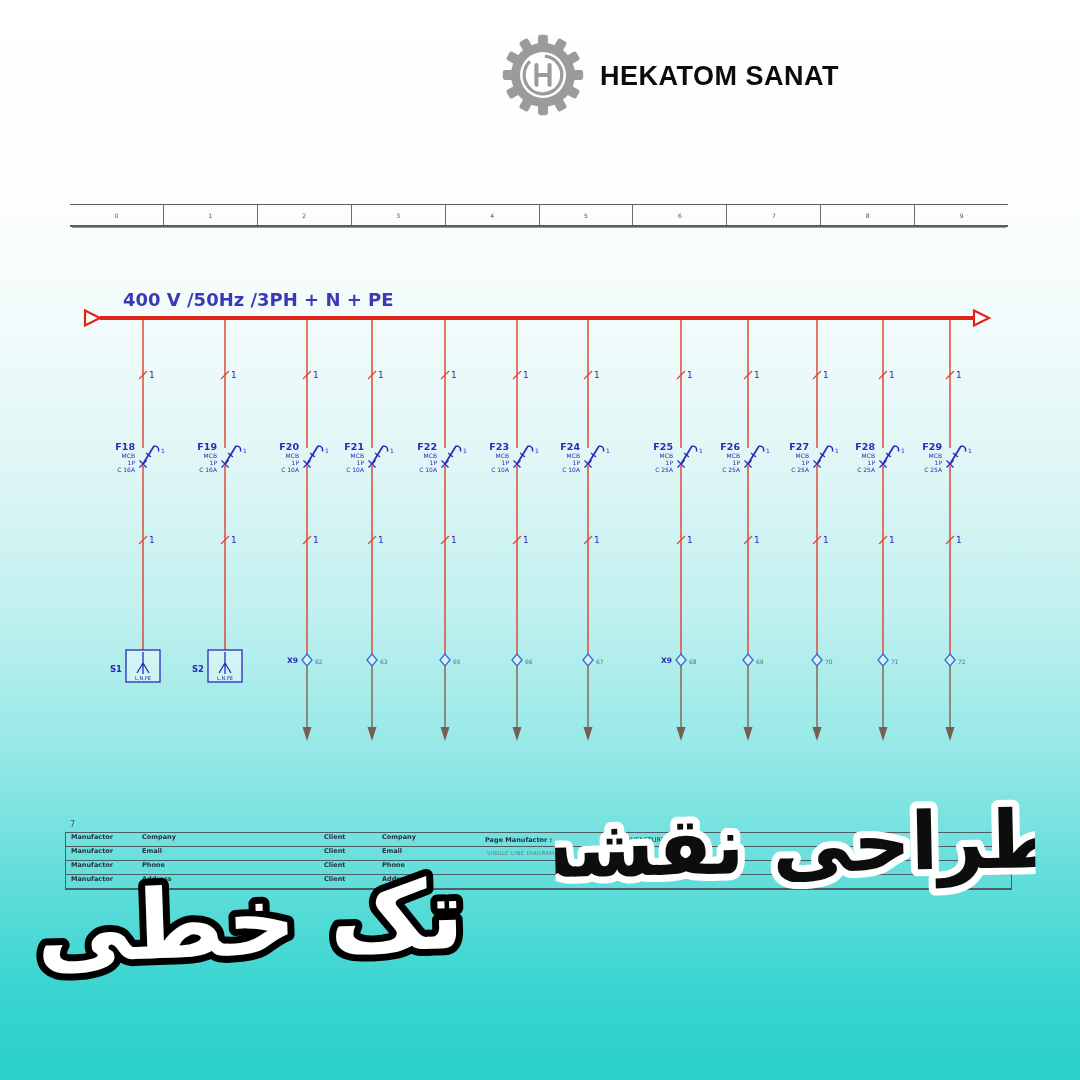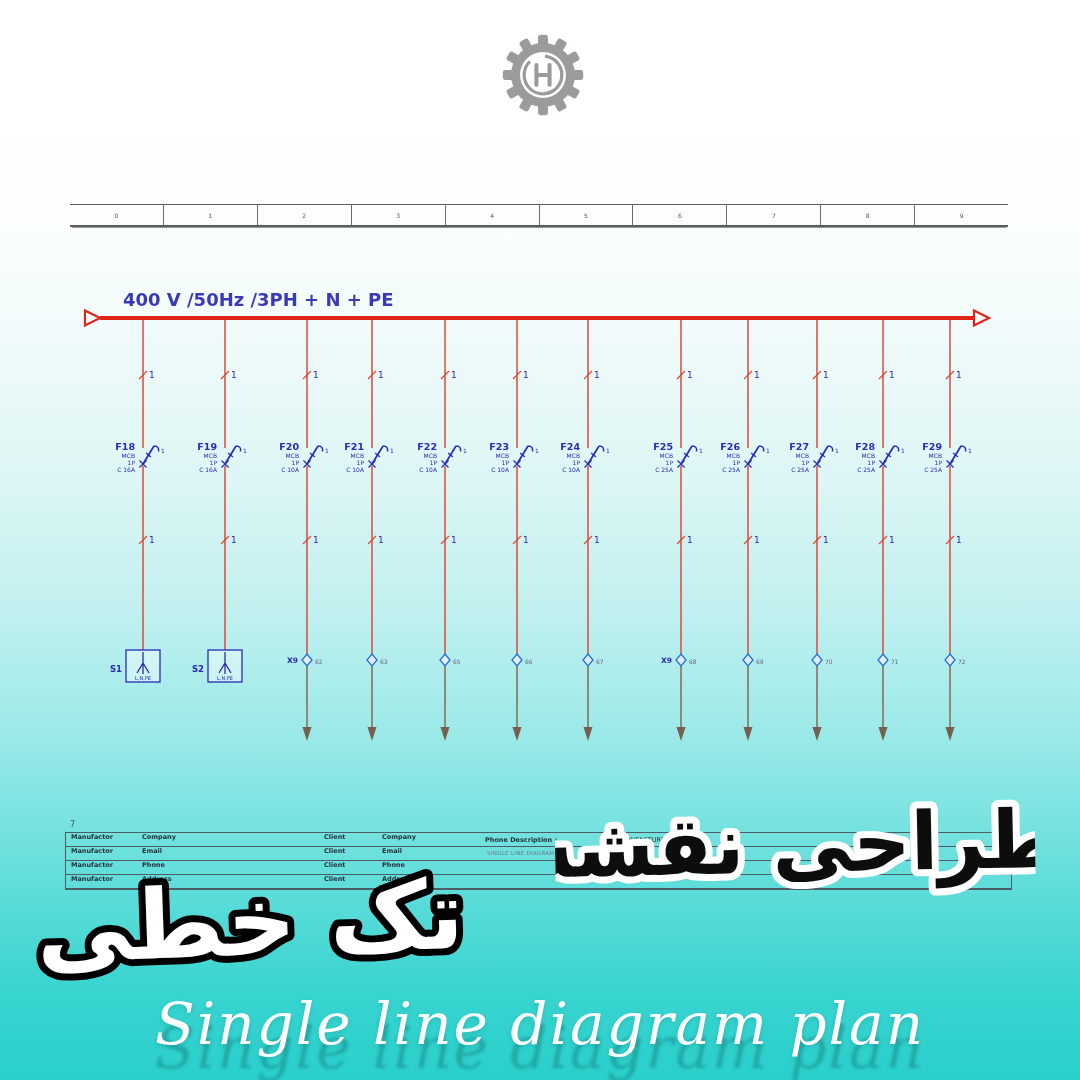--- a/index.html
+++ b/index.html
@@ -66,20 +66,21 @@
         <rect x="44" y="1" width="12" height="16" rx="3" transform="rotate(270 50 50)"></rect>
         <rect x="44" y="1" width="12" height="16" rx="3" transform="rotate(300 50 50)"></rect>
         <rect x="44" y="1" width="12" height="16" rx="3" transform="rotate(330 50 50)"></rect>
         <circle cx="50" cy="50" r="39"></circle>
       </g>
       <circle cx="50" cy="50" r="28" fill="#ffffff"></circle>
       <circle cx="50" cy="50" r="23" fill="none" stroke="#9b9b9b" stroke-width="4" stroke-dasharray="104 20" transform="rotate(-35 50 50)"></circle>
       <path d="M42 38 v24 M58 38 v24 M42 50 h16" stroke="#9b9b9b" stroke-width="5" fill="none" stroke-linecap="round"></path>
     </svg>
   </div>
+  <div class="brand">HEKATOM SANAT</div>
 
   <div class="ruler" id="ruler">
       <span class="rc">0</span>
       <span class="rc">1</span>
       <span class="rc">2</span>
       <span class="rc">3</span>
       <span class="rc">4</span>
       <span class="rc">5</span>
       <span class="rc">6</span>
       <span class="rc">7</span>
@@ -382,26 +383,25 @@
       <span class="c cb">Phone</span>
       <span class="c cc">Client</span>
       <span class="c cd">Phone</span>
     </div>
     <div class="tb-row">
       <span class="c ca">Manufactor</span>
       <span class="c cb">Address</span>
       <span class="c cc">Client</span>
       <span class="c cd">Address</span>
     </div>
-    <div class="tb-pd-label">Phone Description :</div>
+    <div class="tb-pd-label">Page Manufactor :</div>
     <div class="tb-pd-value">SINGLE LINE DIAGRAM</div>
     <div class="tb-doc-label">MANUFACTURER Document :</div>
   </div>
 
   <svg class="hl hl1" viewBox="0 0 480 115">
     <text x="240" y="84" text-anchor="middle" font-family="DejaVu Sans, sans-serif" font-size="80" font-weight="bold" fill="#0d0d0d" stroke="#ffffff" stroke-width="14" stroke-linejoin="round" paint-order="stroke">طراحی نقشه</text>
   </svg>
   <svg class="hl hl2" viewBox="0 0 430 142">
     <text x="215" y="102" text-anchor="middle" font-family="DejaVu Sans, sans-serif" font-size="96" font-weight="bold" fill="#ffffff" stroke="#000000" stroke-width="14" stroke-linejoin="round" paint-order="stroke">تک خطی</text>
   </svg>
-  <div class="caption">Single line diagram plan</div>
 
 </div>
 
 </body></html>

